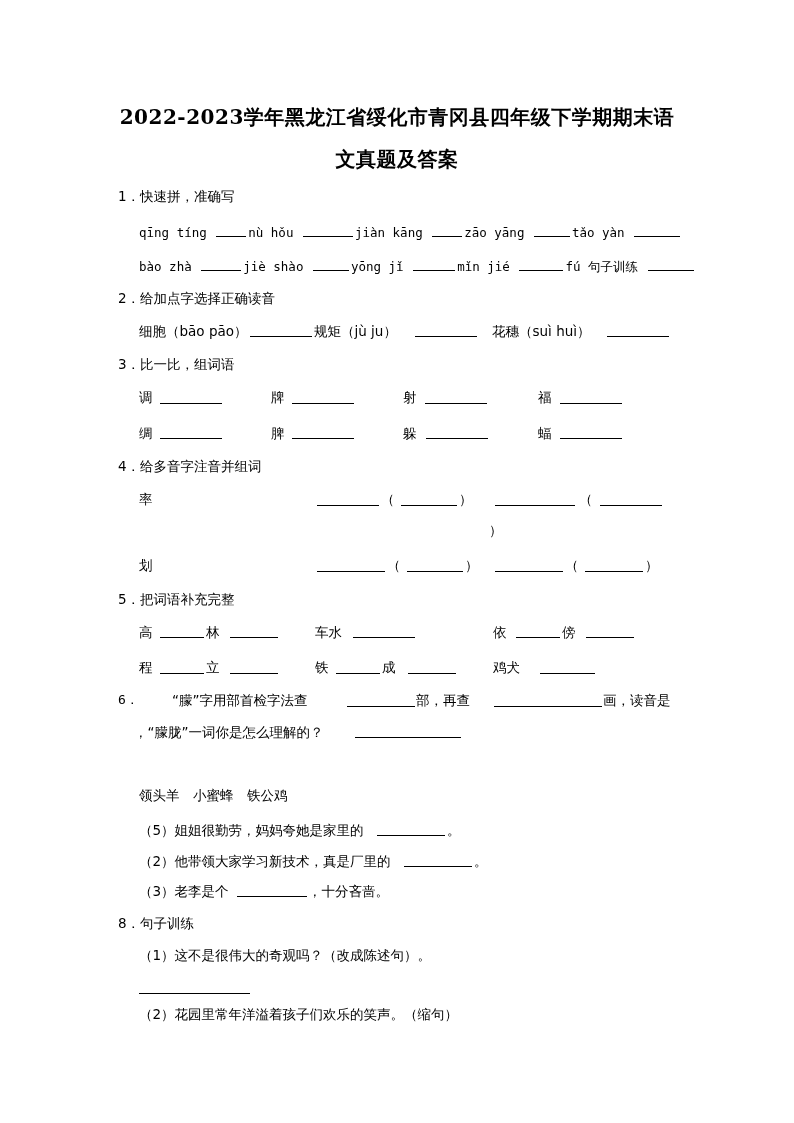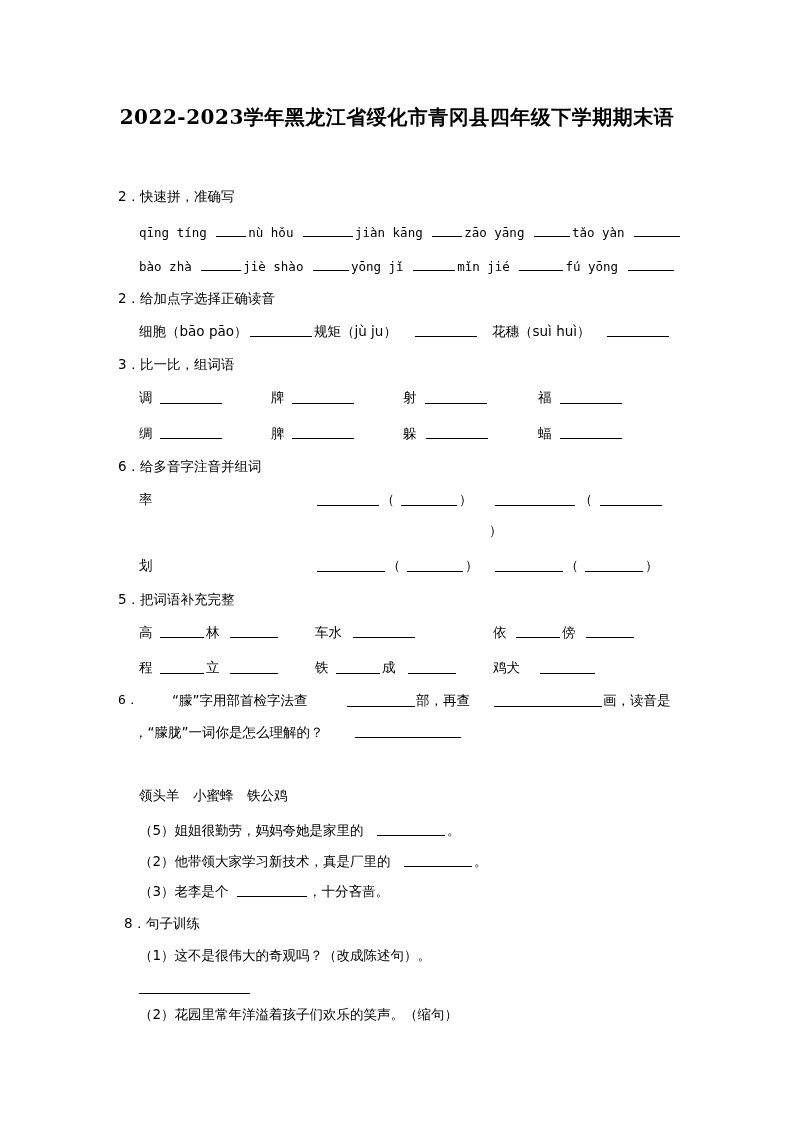--- a/index.html
+++ b/index.html
@@ -14,36 +14,37 @@
   .py { font-family: "DejaVu Sans Mono", "Liberation Mono", monospace; font-size: 12.5px; }
   .blank { display: inline-block; border-bottom: 1px solid #000; height: 14px; vertical-align: baseline; margin: 0 2px; }
   .hline { position: absolute; border-bottom: 1px solid #000; height: 0; }
 </style>
 </head>
 <body>
 
 <div class="page">
 
   <div class="title" style="top:104px;">2022-2023学年黑龙江省绥化市青冈县四年级下学期期末语</div>
+  <div class="title" style="top:146px;">文真题及答案</div>
 
-  <div class="line cjk" style="left:118px; top:187px;">2．快速拼，准确写</div>
+  <div class="line cjk" style="left:118px; top:187px;">1．快速拼，准确写</div>
   <div class="line py" style="left:139px; top:222px;">
     <span>qīng tíng</span>
     <span class="blank" style="width:30px"></span><span>nù hǒu</span>
     <span class="blank" style="width:50px"></span><span>jiàn kāng</span>
     <span class="blank" style="width:30px"></span><span>zāo yāng</span>
     <span class="blank" style="width:36px"></span><span>tǎo yàn</span>
     <span class="blank" style="width:46px"></span>
   </div>
   <div class="line py" style="left:139px; top:256px;">
     <span>bào zhà</span>
     <span class="blank" style="width:40px"></span><span>jiè shào</span>
     <span class="blank" style="width:36px"></span><span>yōng jǐ</span>
     <span class="blank" style="width:42px"></span><span>mǐn jié</span>
-    <span class="blank" style="width:44px"></span><span>fú yōng</span>
+    <span class="blank" style="width:44px"></span><span>fú 句子训练</span>
     <span class="blank" style="width:46px"></span>
   </div>
 
   <div class="line cjk" style="left:118px; top:289px;">2．给加点字选择正确读音</div>
   <div class="line cjk" style="left:139px; top:322px;">细胞（bāo pāo）</div>
   <div class="hline" style="left:250px; top:336px; width:62px;"></div>
   <div class="line cjk" style="left:314px; top:322px;">规矩（jù ju）</div>
   <div class="hline" style="left:415px; top:336px; width:62px;"></div>
   <div class="line cjk" style="left:492px; top:322px;">花穗（suì huì）</div>
   <div class="hline" style="left:607px; top:336px; width:62px;"></div>
@@ -60,21 +61,21 @@
 
   <div class="line cjk" style="left:139px; top:424px;">绸</div>
   <div class="hline" style="left:160px; top:438px; width:62px;"></div>
   <div class="line cjk" style="left:271px; top:424px;">脾</div>
   <div class="hline" style="left:292px; top:438px; width:62px;"></div>
   <div class="line cjk" style="left:403px; top:424px;">躲</div>
   <div class="hline" style="left:426px; top:438px; width:62px;"></div>
   <div class="line cjk" style="left:538px; top:424px;">蝠</div>
   <div class="hline" style="left:560px; top:438px; width:62px;"></div>
 
-  <div class="line cjk" style="left:118px; top:457px;">6．给多音字注音并组词</div>
+  <div class="line cjk" style="left:118px; top:457px;">4．给多音字注音并组词</div>
   <div class="line cjk" style="left:139px; top:490px;">率</div>
   <div class="hline" style="left:317px; top:505px; width:62px;"></div>
   <div class="line cjk" style="left:381px; top:490px;">（</div>
   <div class="hline" style="left:401px; top:505px; width:56px;"></div>
   <div class="line cjk" style="left:459px; top:490px;">）</div>
   <div class="hline" style="left:495px; top:505px; width:80px;"></div>
   <div class="line cjk" style="left:579px; top:490px;">（</div>
   <div class="hline" style="left:600px; top:505px; width:62px;"></div>
   <div class="line cjk" style="left:489px; top:521px;">）</div>
 
@@ -124,18 +125,18 @@
   <div class="line cjk" style="left:139px; top:821px;">（5）姐姐很勤劳，妈妈夸她是家里的</div>
   <div class="hline" style="left:377px; top:835px; width:68px;"></div>
   <div class="line cjk" style="left:447px; top:821px;">。</div>
   <div class="line cjk" style="left:139px; top:852px;">（2）他带领大家学习新技术，真是厂里的</div>
   <div class="hline" style="left:404px; top:866px; width:68px;"></div>
   <div class="line cjk" style="left:474px; top:852px;">。</div>
   <div class="line cjk" style="left:139px; top:882px;">（3）老李是个</div>
   <div class="hline" style="left:237px; top:896px; width:70px;"></div>
   <div class="line cjk" style="left:308px; top:882px;">，十分吝啬。</div>
 
-  <div class="line cjk" style="left:118px; top:914px;margin-left:6px;">8．句子训练</div>
+  <div class="line cjk" style="left:118px; top:914px;">8．句子训练</div>
   <div class="line cjk" style="left:139px; top:946px;">（1）这不是很伟大的奇观吗？（改成陈述句）。</div>
   <div class="hline" style="left:139px; top:993px; width:111px;"></div>
   <div class="line cjk" style="left:139px; top:1005px;">（2）花园里常年洋溢着孩子们欢乐的笑声。（缩句）</div>
 
 </div>
 
 </body></html>

